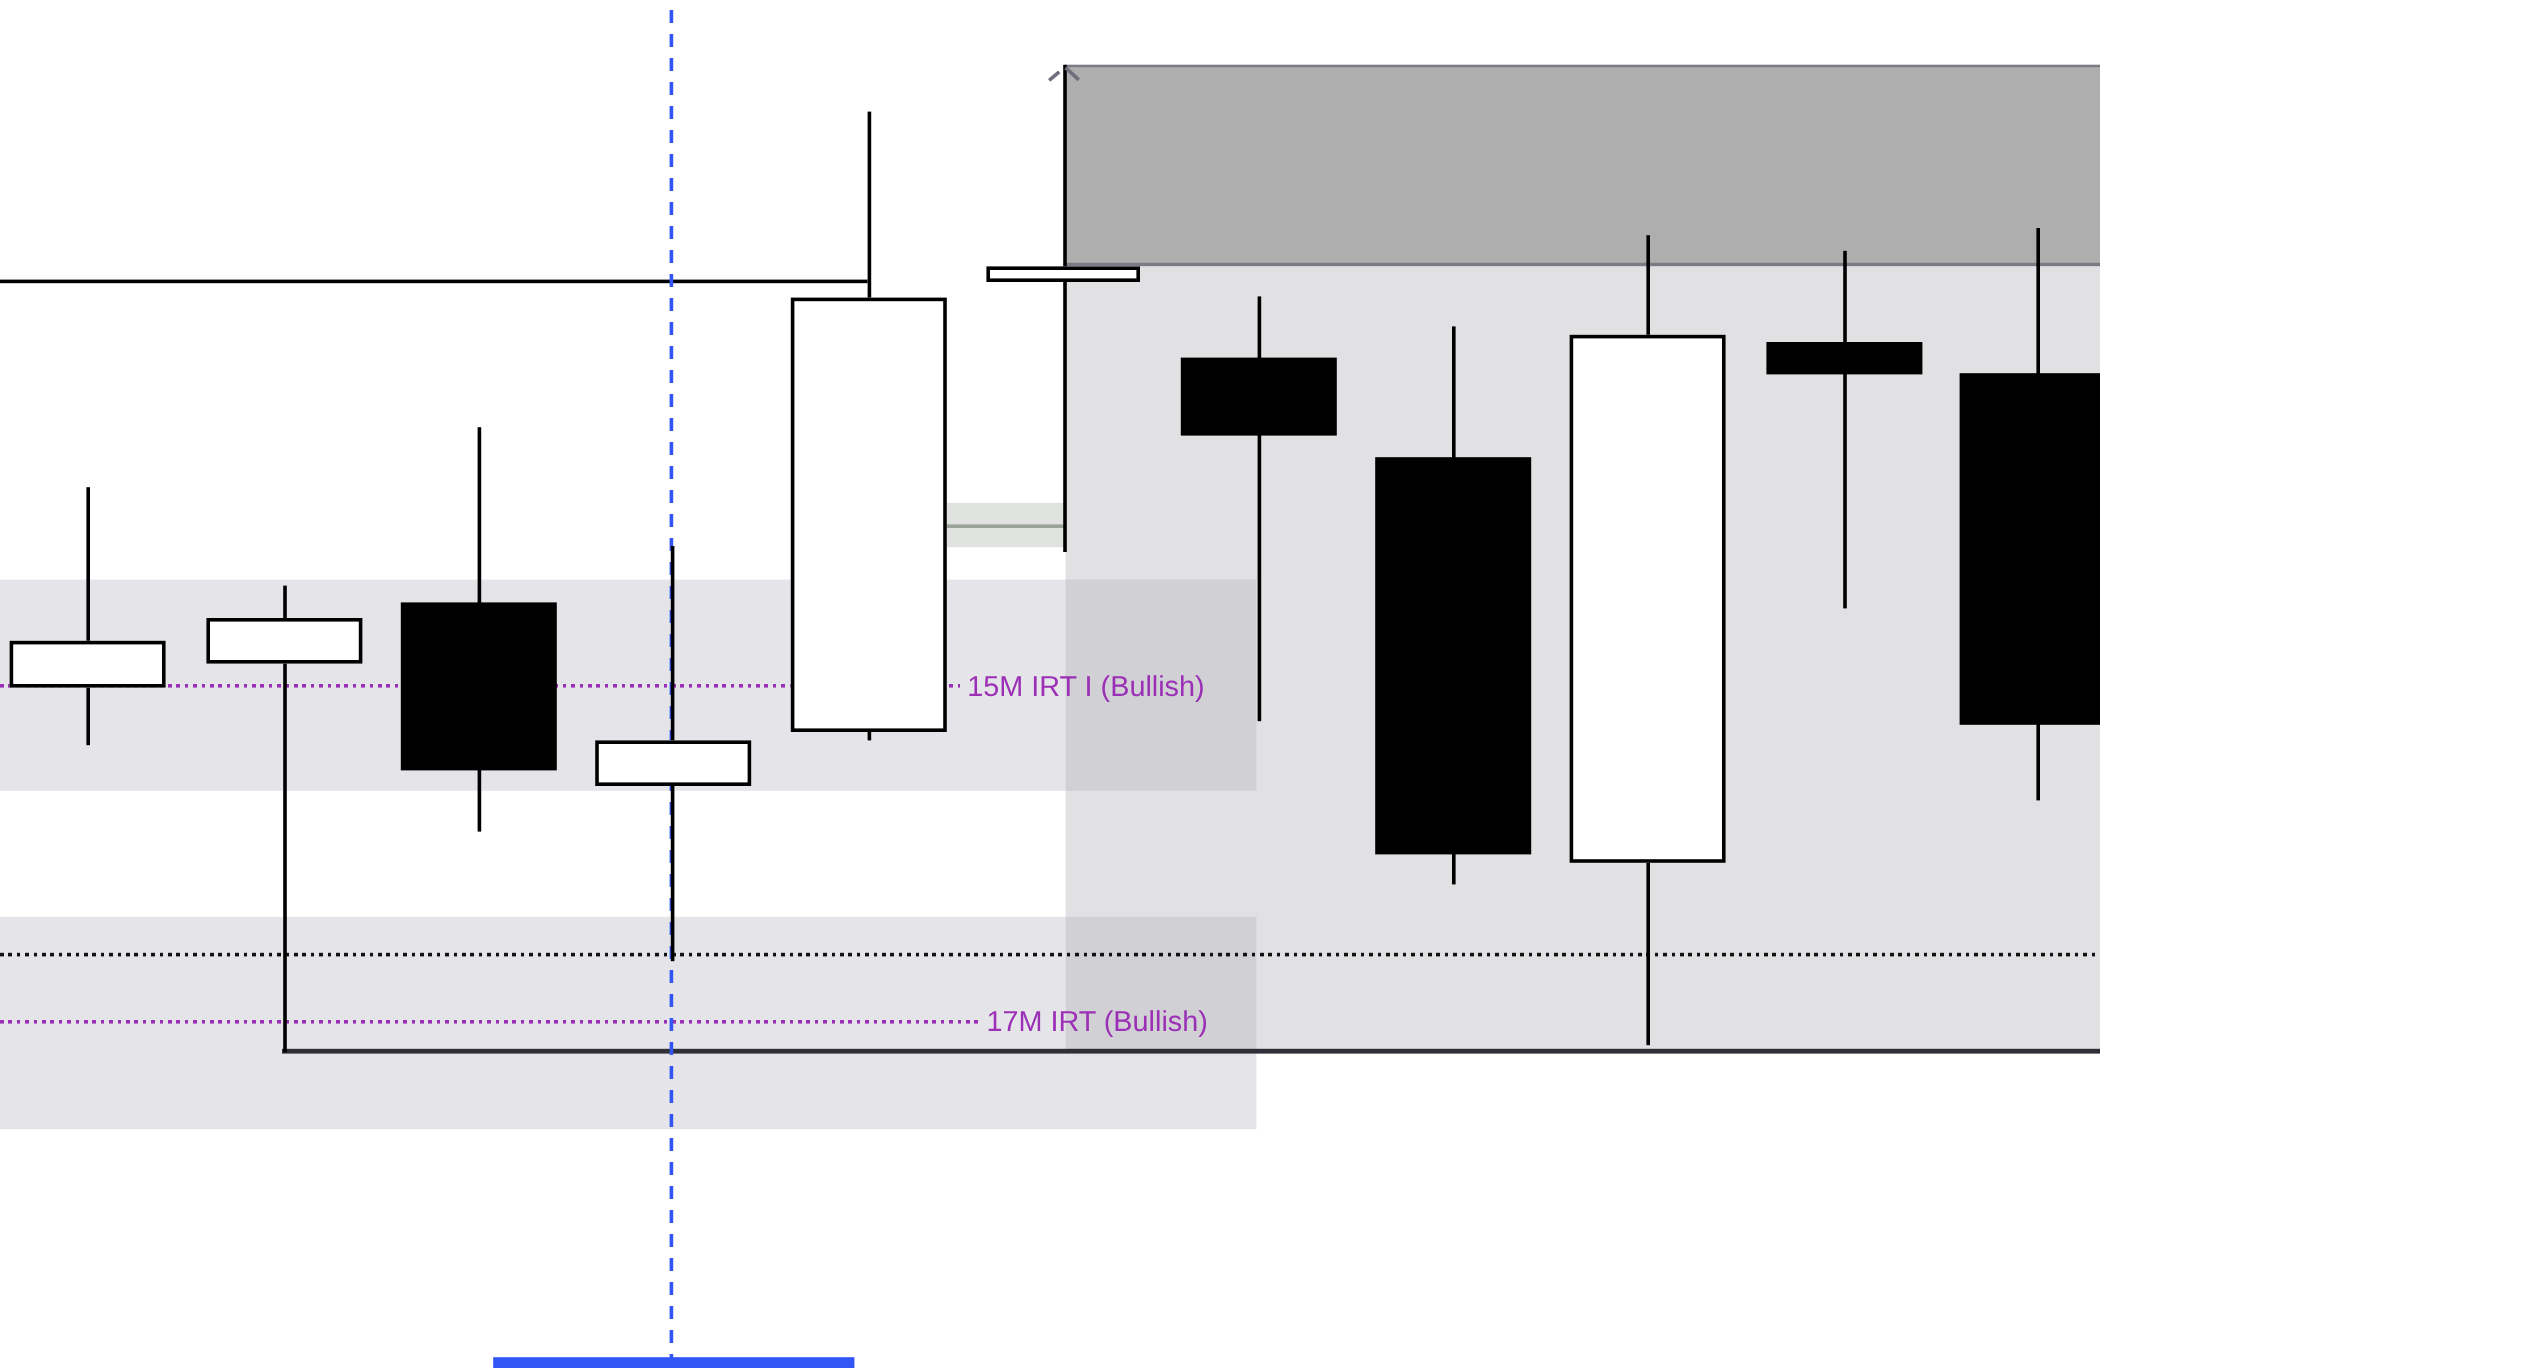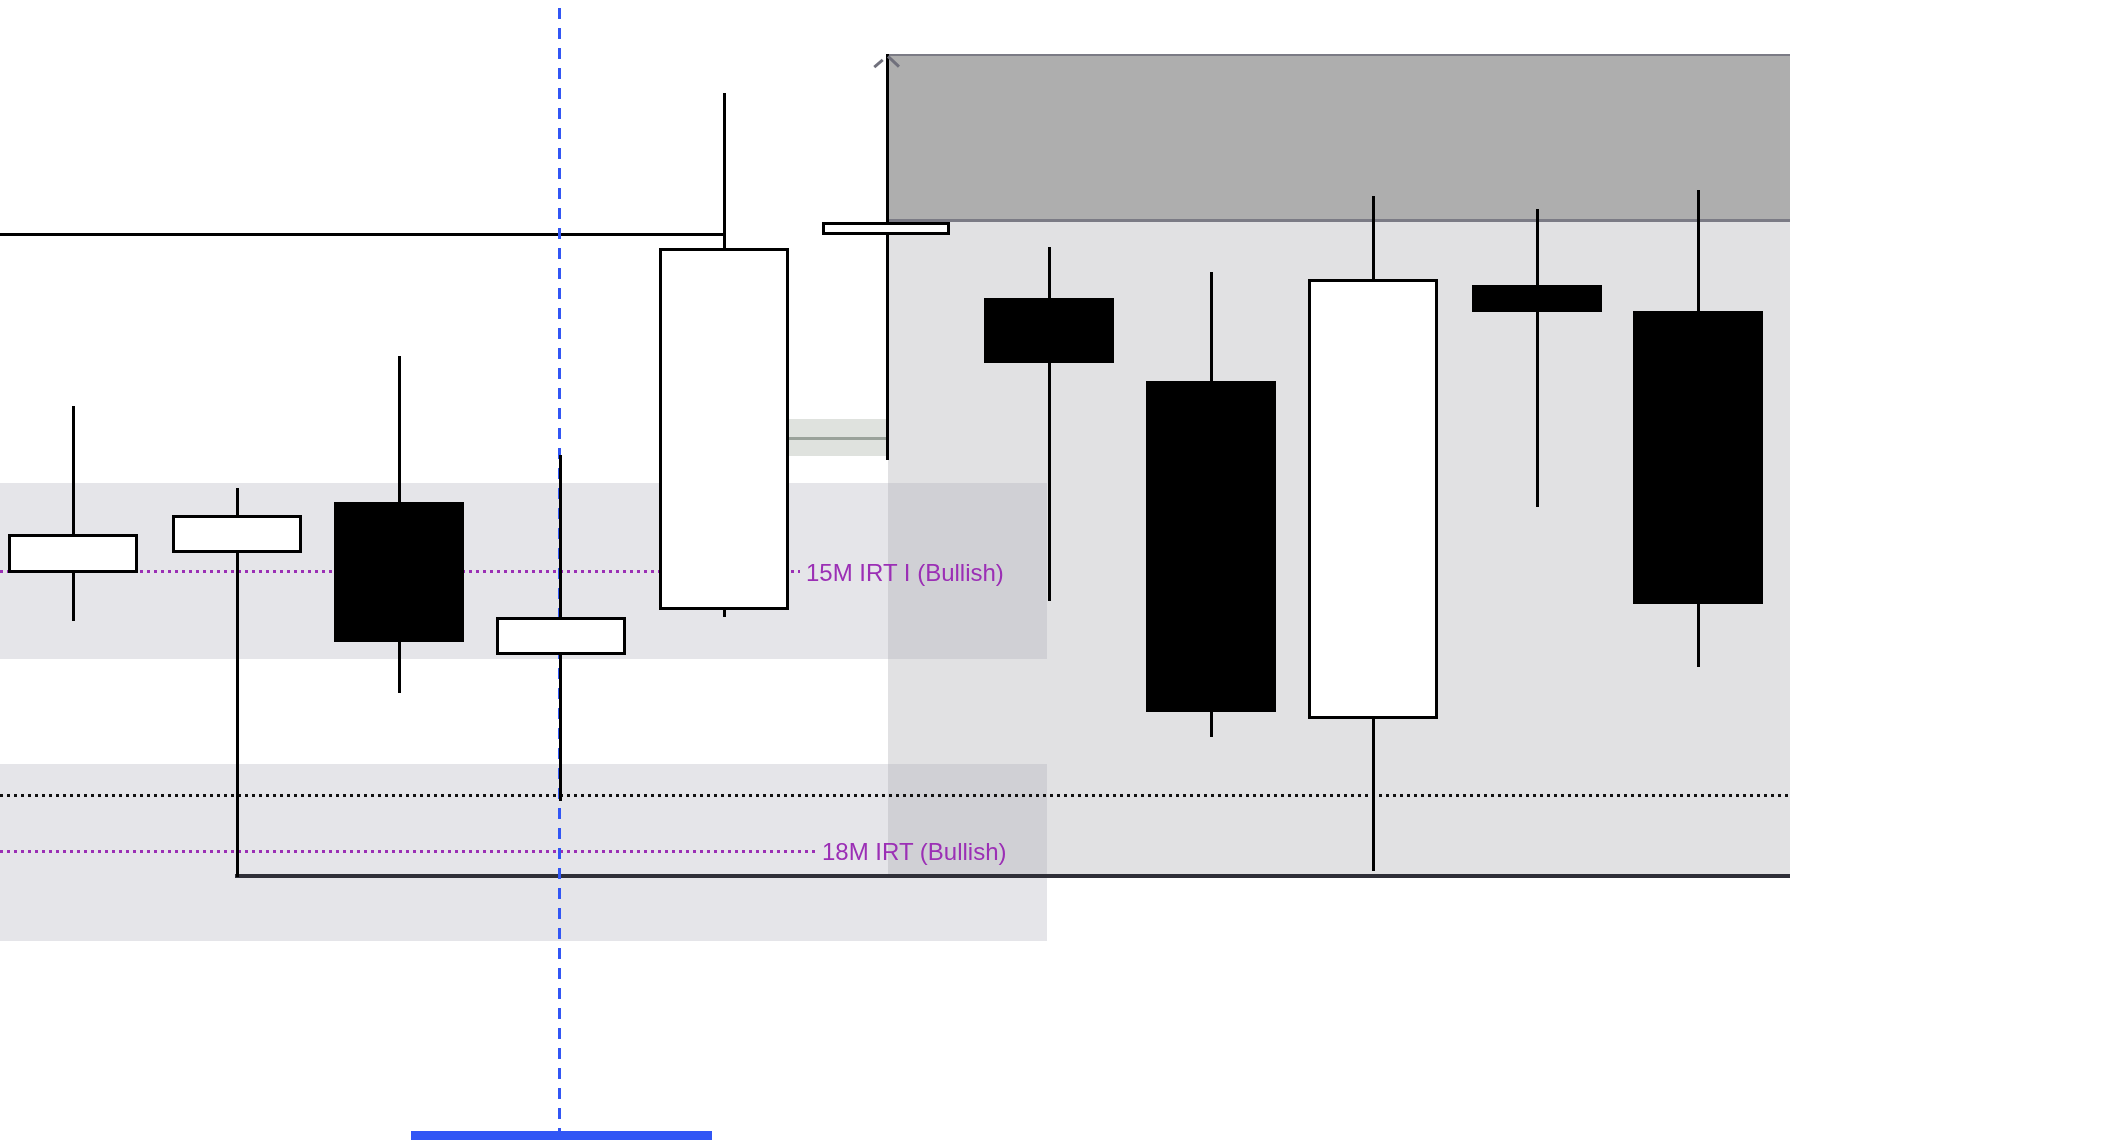--- a/index.html
+++ b/index.html
@@ -2,21 +2,20 @@
 <html><head>
 <meta charset="utf-8">
 <style>
   html,body{margin:0;padding:0;background:#fff;}
   .stage{
     position:relative;
     width:1750px;height:1140px;
     overflow:hidden;
     background:#ffffff;
     font-family:"Liberation Sans", sans-serif;
-    padding-left:40px;
   }
   .abs{position:absolute;}
   .label-purple{
     position:absolute;
     font-size:24px;
     line-height:24px;
     color:#9b2fb5;
     white-space:nowrap;
     font-family:"Liberation Sans", sans-serif;
   }
@@ -60,14 +59,14 @@
     <div class="abs" style="left: 1308px; top: 279px; width: 130px; height: 440px; box-sizing: border-box; background: rgb(255, 255, 255); border: 3px solid rgb(0, 0, 0);"></div>
     <div class="abs" style="left: 1536px; top: 209px; width: 3px; height: 298px; background: rgb(0, 0, 0);"></div>
     <div class="abs" style="left: 1472px; top: 285px; width: 130px; height: 27px; box-sizing: border-box; background: rgb(0, 0, 0);"></div>
     <div class="abs" style="left: 1697px; top: 190px; width: 3px; height: 477px; background: rgb(0, 0, 0);"></div>
     <div class="abs" style="left: 1633px; top: 311px; width: 130px; height: 293px; box-sizing: border-box; background: rgb(0, 0, 0);"></div>
     <div class="abs" style="left: 1861px; top: 610px; width: 3px; height: 503px; background: rgb(0, 0, 0);"></div>
     <div class="abs" style="left: 1797px; top: 610px; width: 130px; height: 186px; box-sizing: border-box; background: rgb(0, 0, 0);"></div>
     <div class="abs" style="left: 873px; top: 62px; width: 11px; height: 3px; background: rgb(112, 112, 124); transform: rotate(-40deg);"></div>
     <div class="abs" style="left: 886px; top: 60px; width: 15px; height: 3px; background: rgb(112, 112, 124); transform: rotate(43deg);"></div>
     <span id="irt1-label" class="label-purple">15M IRT I (Bullish)</span>
-  <span id="irt2-label" class="label-purple">18M IRT (Bullish)</span>
+  <span id="irt2-label" class="label-purple">17M IRT (Bullish)</span>
 </div>
 
 </body></html>

